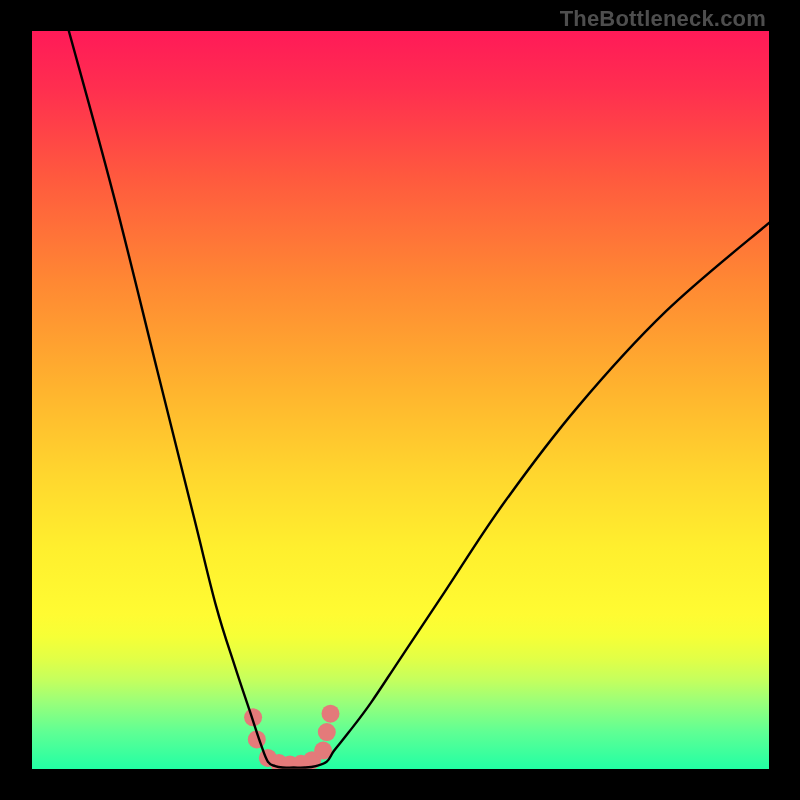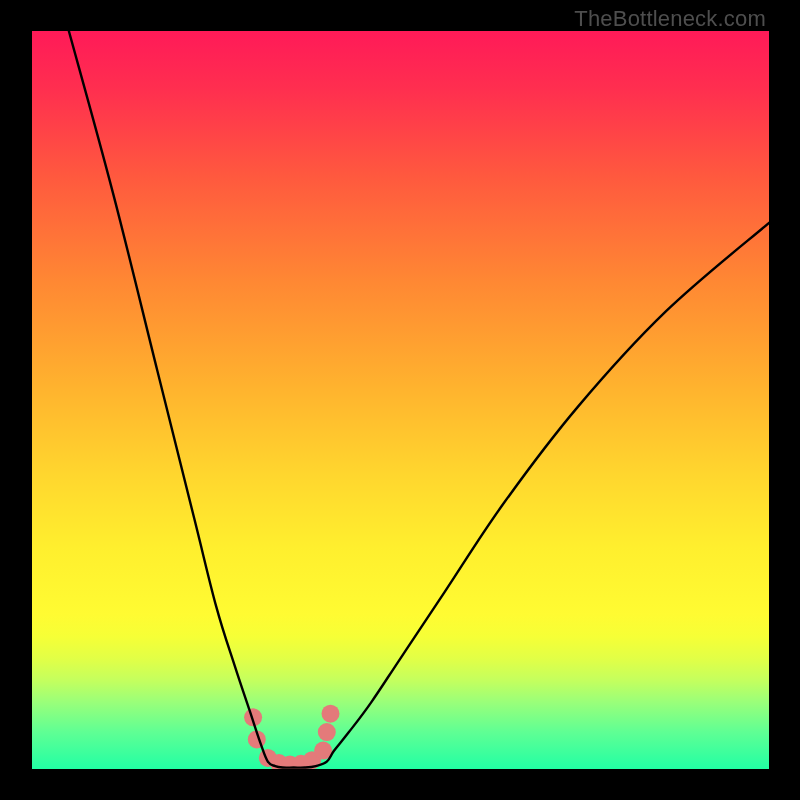--- a/index.html
+++ b/index.html
@@ -42,21 +42,21 @@
       #5fff94 95%,
       #22ffa4 100%
     );
   }
   .watermark {
     position: absolute;
     top: 6px;
     right: 34px;
     color: #4e4e4e;
     font-size: 22px;
-    font-weight: 400;
+    font-weight: 700;
     letter-spacing: 0.2px;
     white-space: nowrap;
     user-select: none;
   }
   svg.curve {
     position: absolute;
     top: 0;
     left: 0;
     width: 737px;
     height: 738px;

